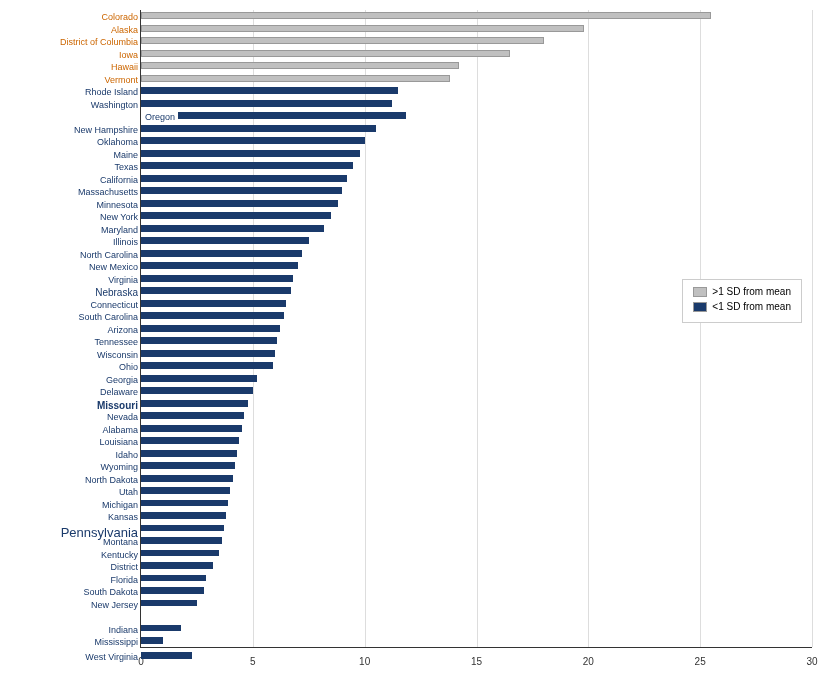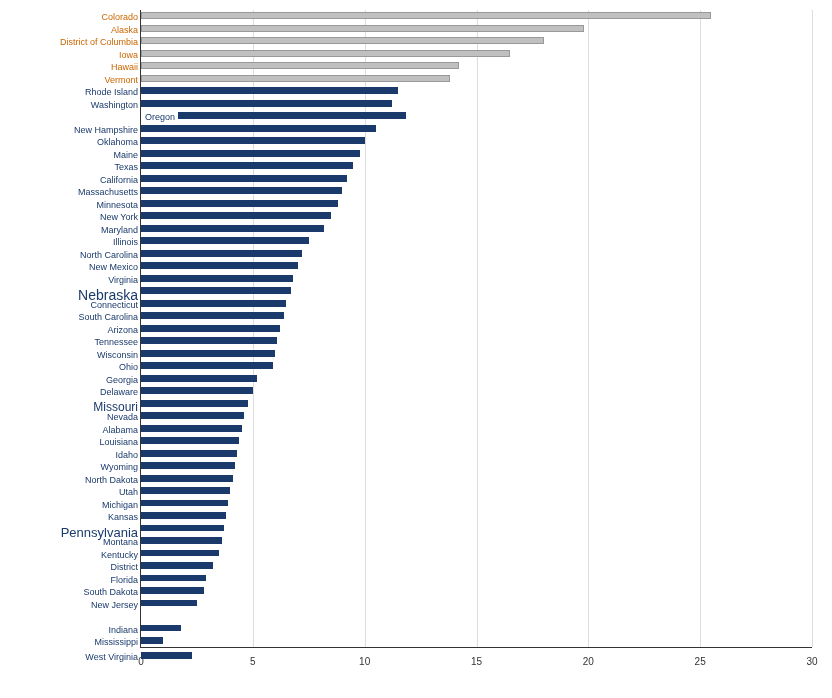--- a/index.html
+++ b/index.html
@@ -158,21 +158,21 @@
       <div style="position: absolute; top: 39.6078%; left: 0px; right: 0px; height: 6.88039px;">
         <div class="bar bar-below" style="width: 23.3333%; height: 6.88039px; position: absolute; left: 0px; top: 0px;"></div>
         <div class="state-label label-below" style="position: absolute; right: calc(100% + 3px); top: 0px; white-space: nowrap; font-size: 9px; text-align: right;">New Mexico</div>
       </div>
       <div style="position: absolute; top: 41.5686%; left: 0px; right: 0px; height: 6.88039px;">
         <div class="bar bar-below" style="width: 22.6667%; height: 6.88039px; position: absolute; left: 0px; top: 0px;"></div>
         <div class="state-label label-below" style="position: absolute; right: calc(100% + 3px); top: 0px; white-space: nowrap; font-size: 9px; text-align: right;">Virginia</div>
       </div>
       <div style="position: absolute; top: 43.5294%; left: 0px; right: 0px; height: 6.88039px;">
         <div class="bar bar-below" style="width: 22.3333%; height: 6.88039px; position: absolute; left: 0px; top: 0px;"></div>
-        <div class="state-label label-below" style="position: absolute; right: calc(100% + 3px); top: 0px; white-space: nowrap; font-size: 14px; text-align: center; padding-left: 45px;">Nebraska</div>
+        <div class="state-label label-below" style="position: absolute; right: calc(100% + 3px); top: 0px; white-space: nowrap; font-size: 10px; text-align: center; padding-left: 45px;">Nebraska</div>
       </div>
       <div style="position: absolute; top: 45.4902%; left: 0px; right: 0px; height: 6.88039px;">
         <div class="bar bar-below" style="width: 21.6667%; height: 6.88039px; position: absolute; left: 0px; top: 0px;"></div>
         <div class="state-label label-below" style="position: absolute; right: calc(100% + 3px); top: 0px; white-space: nowrap; font-size: 9px; text-align: right;">Connecticut</div>
       </div>
       <div style="position: absolute; top: 47.451%; left: 0px; right: 0px; height: 6.88039px;">
         <div class="bar bar-below" style="width: 21.3333%; height: 6.88039px; position: absolute; left: 0px; top: 0px;"></div>
         <div class="state-label label-below" style="position: absolute; right: calc(100% + 3px); top: 0px; white-space: nowrap; font-size: 9px; text-align: right;">South Carolina</div>
       </div>
       <div style="position: absolute; top: 49.4118%; left: 0px; right: 0px; height: 6.88039px;">
@@ -194,21 +194,21 @@
       <div style="position: absolute; top: 57.2549%; left: 0px; right: 0px; height: 6.88039px;">
         <div class="bar bar-below" style="width: 17.3333%; height: 6.88039px; position: absolute; left: 0px; top: 0px;"></div>
         <div class="state-label label-below" style="position: absolute; right: calc(100% + 3px); top: 0px; white-space: nowrap; font-size: 9px; text-align: right;">Georgia</div>
       </div>
       <div style="position: absolute; top: 59.2157%; left: 0px; right: 0px; height: 6.88039px;">
         <div class="bar bar-below" style="width: 16.6667%; height: 6.88039px; position: absolute; left: 0px; top: 0px;"></div>
         <div class="state-label label-below" style="position: absolute; right: calc(100% + 3px); top: 0px; white-space: nowrap; font-size: 9px; text-align: right;">Delaware</div>
       </div>
       <div style="position: absolute; top: 61.1765%; left: 0px; right: 0px; height: 6.88039px;">
         <div class="bar bar-below" style="width: 16%; height: 6.88039px; position: absolute; left: 0px; top: 0px;"></div>
-        <div class="state-label label-below" style="position: absolute; right: calc(100% + 3px); top: 0px; white-space: nowrap; font-size: 12px; text-align: right;">Missouri</div>
+        <div class="state-label label-below" style="position: absolute; right: calc(100% + 3px); top: 0px; white-space: nowrap; font-size: 10px; text-align: right; font-weight: bold;">Missouri</div>
       </div>
       <div style="position: absolute; top: 63.1373%; left: 0px; right: 0px; height: 6.88039px;">
         <div class="bar bar-below" style="width: 15.3333%; height: 6.88039px; position: absolute; left: 0px; top: 0px;"></div>
         <div class="state-label label-below" style="position: absolute; right: calc(100% + 3px); top: 0px; white-space: nowrap; font-size: 9px; text-align: right;">Nevada</div>
       </div>
       <div style="position: absolute; top: 65.098%; left: 0px; right: 0px; height: 6.88039px;">
         <div class="bar bar-below" style="width: 15%; height: 6.88039px; position: absolute; left: 0px; top: 0px;"></div>
         <div class="state-label label-below" style="position: absolute; right: calc(100% + 3px); top: 0px; white-space: nowrap; font-size: 9px; text-align: right;">Alabama</div>
       </div>
       <div style="position: absolute; top: 67.0588%; left: 0px; right: 0px; height: 6.88039px;">
@@ -273,14 +273,24 @@
       </div>
       <div style="position: absolute; top: 96.4706%; left: 0px; right: 0px; height: 6.88039px;">
         <div class="bar bar-below" style="width: 6%; height: 6.88039px; position: absolute; left: 0px; top: 0px;"></div>
         <div class="state-label label-below" style="position: absolute; right: calc(100% + 3px); top: 0px; white-space: nowrap; font-size: 9px; text-align: right;">Indiana</div>
       </div>
       <div style="position: absolute; top: 98.4314%; left: 0px; right: 0px; height: 6.88039px;">
         <div class="bar bar-below" style="width: 3.33333%; height: 6.88039px; position: absolute; left: 0px; top: 0px;"></div>
         <div class="state-label label-below" style="position: absolute; right: calc(100% + 3px); top: 0px; white-space: nowrap; font-size: 9px; text-align: right;">Mississippi</div>
       </div>
     </div>
+  <div class="legend">
+    <div class="legend-item">
+      <div class="legend-box legend-box-above"></div>
+      <span>&gt;1 SD from mean</span>
+    </div>
+    <div class="legend-item">
+      <div class="legend-box legend-box-below"></div>
+      <span>&lt;1 SD from mean</span>
+    </div>
+  </div>
 
 </div>
 
 </body></html>

